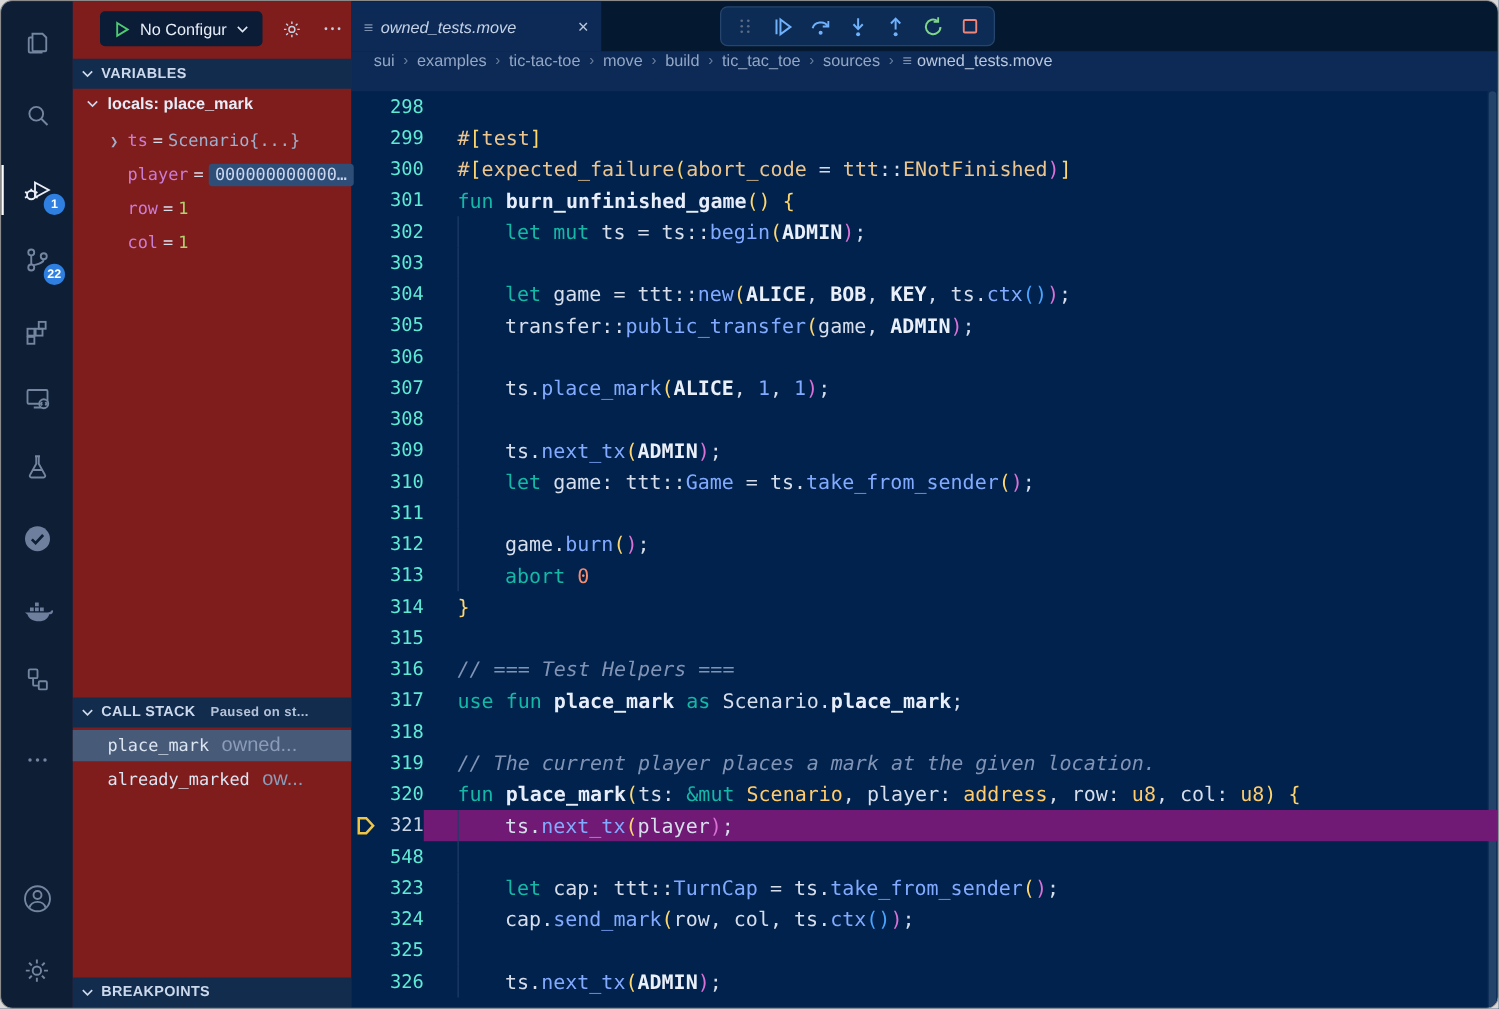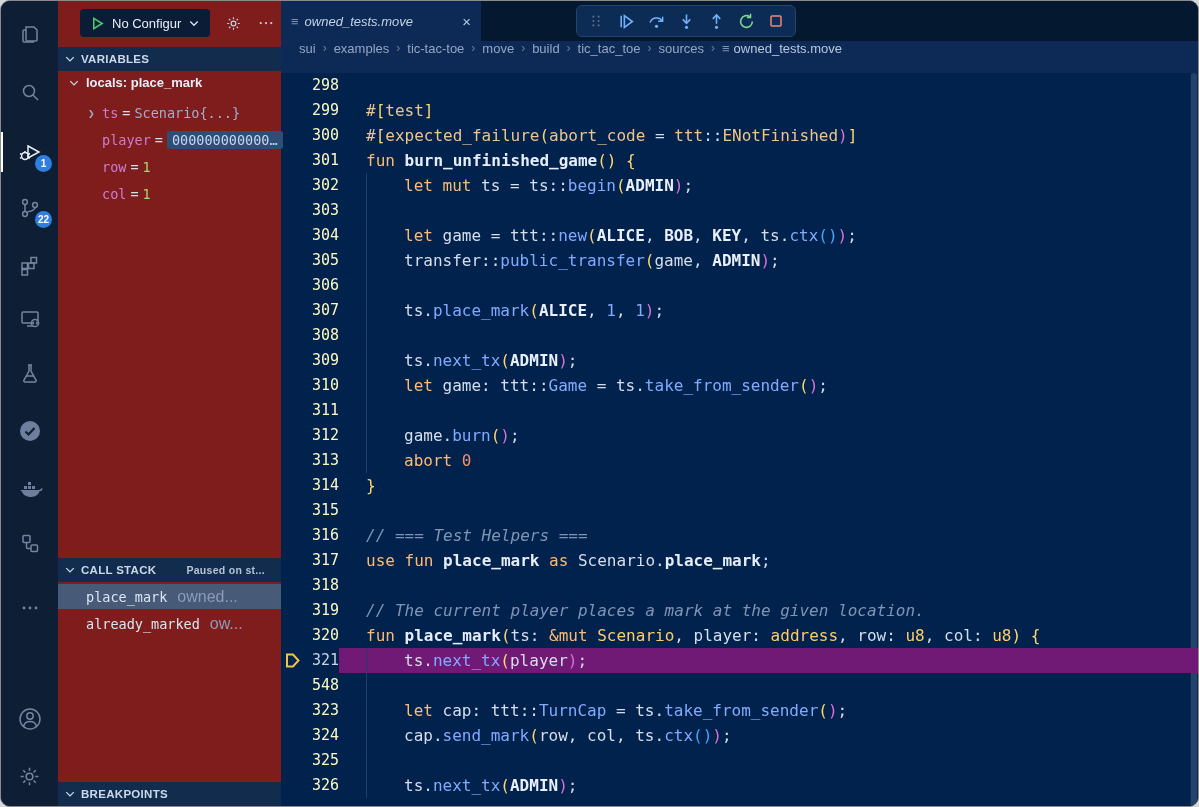--- a/index.html
+++ b/index.html
@@ -16,21 +16,21 @@
          color:#fff;font-size:10px;font-weight:bold;display:flex;align-items:center;justify-content:center;padding:0 3px}
   
   .sidebar{position:absolute;left:57px;top:0;width:223px;height:807px;background:#7f1d1d;z-index:4}
   .sb-toolbar{position:absolute;top:0;left:0;right:0;height:44px;display:flex;align-items:center;padding-left:22px}
   .cfg-pill{display:flex;align-items:center;gap:7px;background:#0a1c36;border-radius:4px;height:28px;padding:0 10px;cursor:pointer}
   .cfg-pill .lbl{color:#e8eef7;font-size:13px;white-space:nowrap}
   .sb-tool-ic{margin-left:14px;color:#c3cede;cursor:pointer;display:flex}
   .section-h{position:absolute;left:0;right:0;height:24px;background:#122c4d;display:flex;align-items:center;
              padding-left:6px;color:#ccd9ec;font-size:11.5px;font-weight:bold;letter-spacing:.3px;cursor:pointer}
   .section-h .chev{margin-right:5px;display:flex}
-  .section-h .stat{margin-left:30px;font-size:10.5px;color:#b4c2d8;font-weight:bold}
+  .section-h .stat{margin-left:12px;font-size:10.5px;color:#b4c2d8;font-weight:bold}
   .mono{font-family:"DejaVu Sans Mono",monospace}
   .var-scope{position:absolute;top:74px;left:10px;display:flex;align-items:center;gap:6px;color:#e6edf8;font-size:13px;font-weight:bold;cursor:pointer}
   .var-row{position:absolute;left:30px;height:22px;display:flex;align-items:center;font-size:13.5px;cursor:pointer}
   .var-row .vchev{color:#9fb0cd;width:14px;font-size:11px}
   .vname{color:#cb7dd4}
   .veq{color:#d6deeb;padding:0 4px}
   .v-struct{color:#9fb0cd}
   .v-num{color:#aed56f}
   .v-chip{background:#2e4e78;color:#c9d6ee;border-radius:3px;padding:1px 5px;max-width:118px;overflow:hidden;
           text-overflow:ellipsis;white-space:nowrap}
@@ -51,26 +51,26 @@
   .dbg-btn{width:26px;height:26px;display:flex;align-items:center;justify-content:center;cursor:pointer;border-radius:4px}
   .breadcrumbs{position:absolute;top:40px;left:0;right:0;height:32px;background:#0c2a55;display:flex;align-items:flex-start;
                padding-left:18px;font-size:13px;color:#93a6c5}
   .crumb{cursor:pointer;white-space:nowrap}
   .crumb.last{color:#b9c7de;display:flex;align-items:center;gap:5px}
   .csep{color:#6b7f9f;padding:0 7px;font-size:12px}
   
   .code{position:absolute;top:72px;left:0;right:0;bottom:0;overflow:hidden;
         font-family:"DejaVu Sans Mono",monospace;font-size:16px}
   .line{position:relative;height:25px;line-height:25px;white-space:pre;display:flex}
-  .gutter{width:58px;flex:0 0 58px;text-align:right;color:#fef9c3;font-size:15px;position:relative;z-index:2}
+  .gutter{width:58px;flex:0 0 58px;text-align:right;color:#5eead4;font-size:15px;position:relative;z-index:2}
   .line.cur .gutter{color:#c9d4e4}
   .lmark{position:absolute;left:4px;top:5px}
   .content{padding-left:27px;position:relative;z-index:1;flex:1}
   .line.cur .content{background:#701a75}
-  .tk-kw{color:#fdba74}
+  .tk-kw{color:#14b8a6}
   .tk-fn{color:#82aaff}
   .tk-fnd{color:#e6edf8;font-weight:bold}
   .tk-id{color:#d6deeb}
   .tk-con{color:#eaf0fa;font-weight:bold}
   .tk-ty{color:#ffcb6b}
   .tk-attr{color:#ecc48d}
   .tk-cm{color:#8294b5;font-style:italic}
   .tk-op{color:#d6deeb}
   .tk-p1{color:#ffd76d}
   .tk-pc{color:#d971d6}

